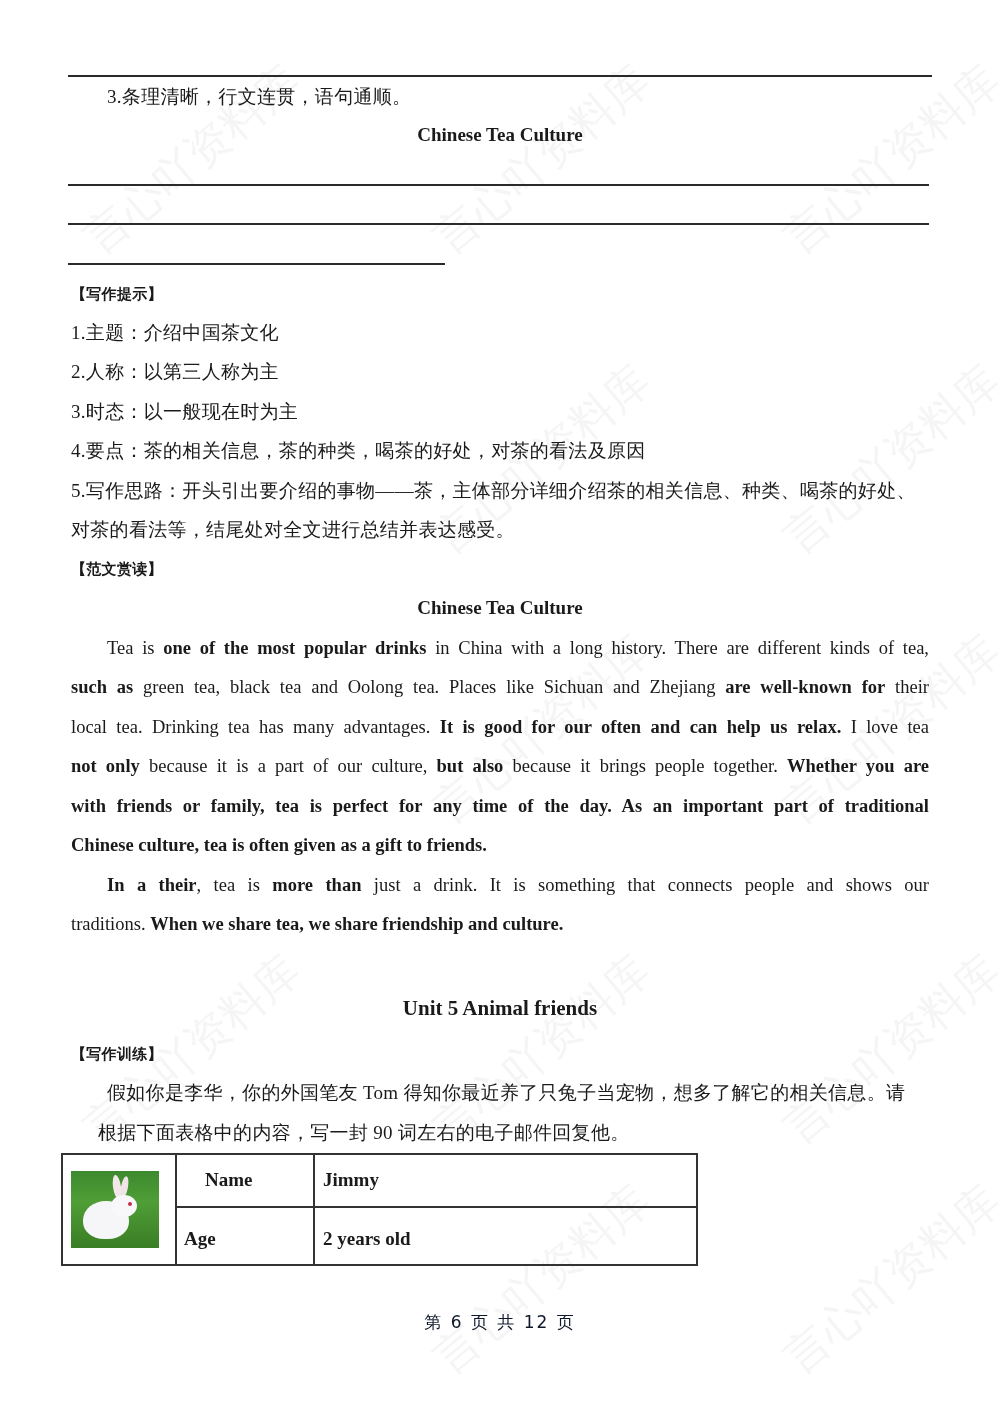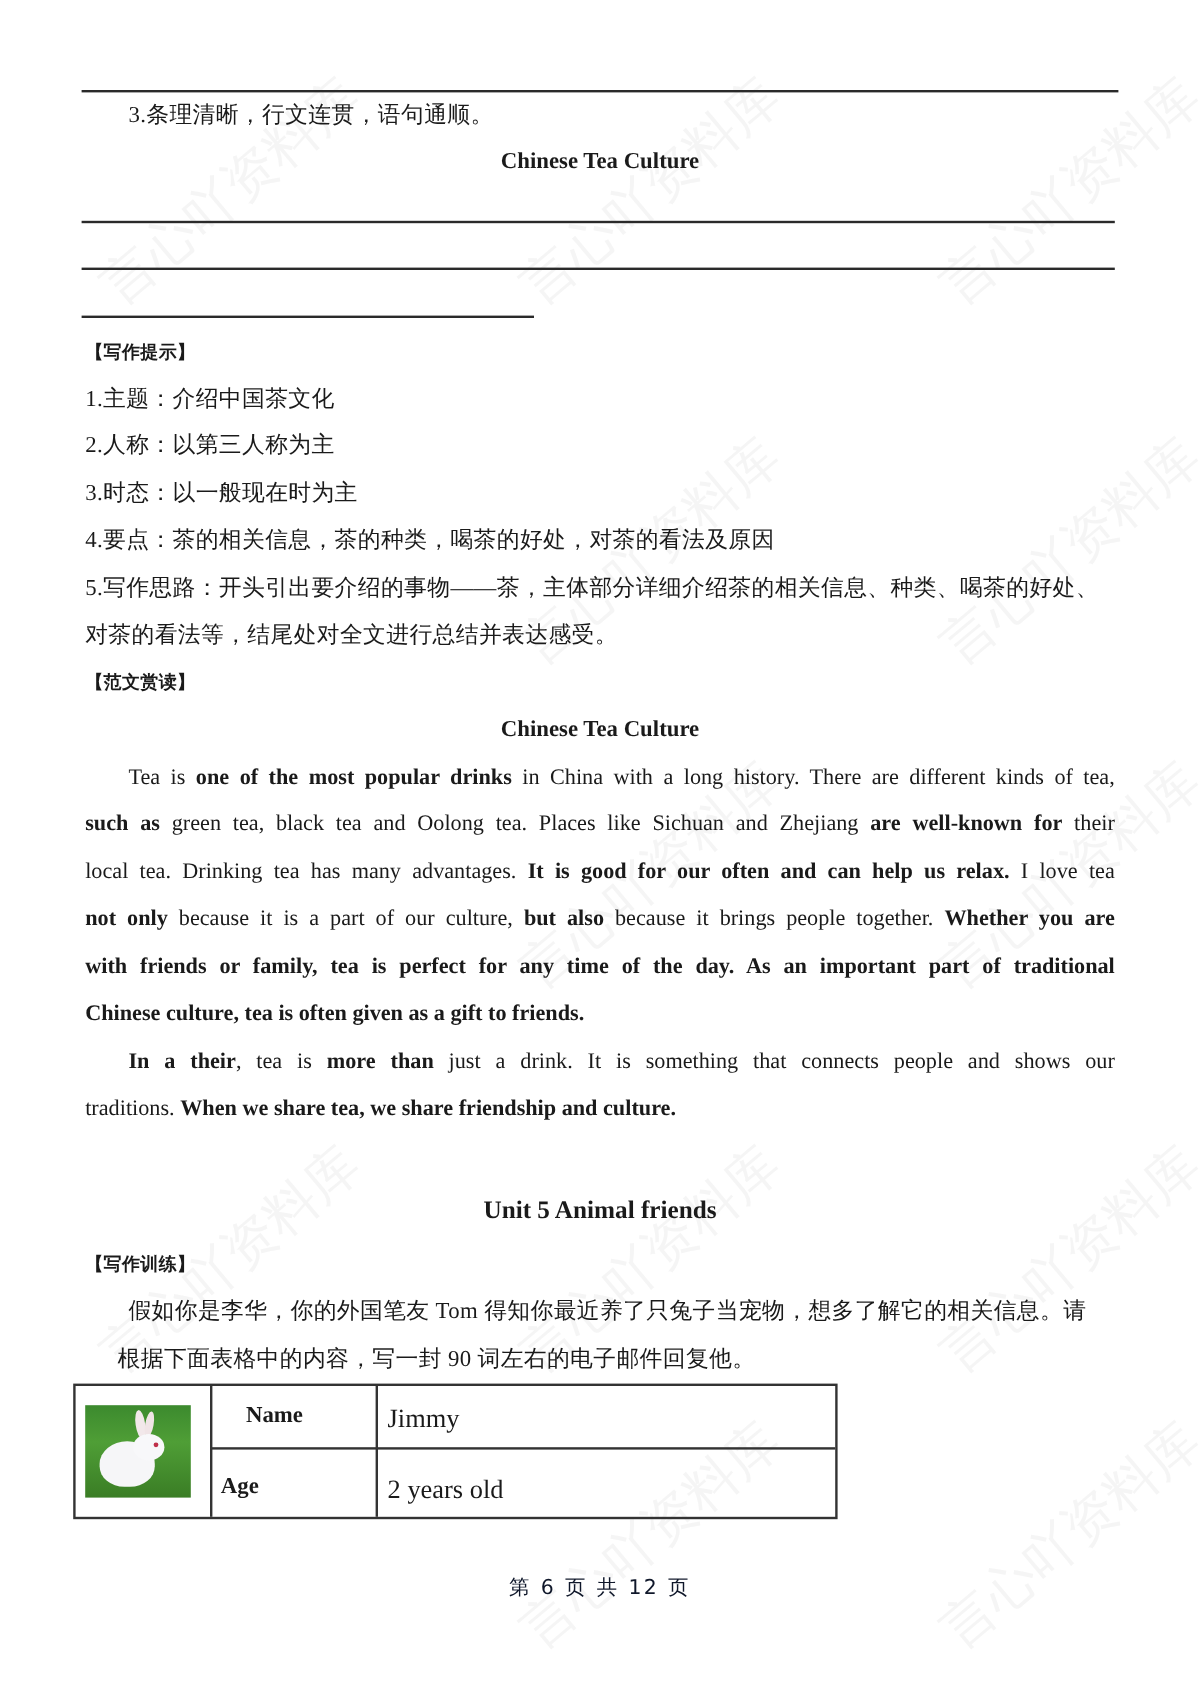--- a/index.html
+++ b/index.html
@@ -29,21 +29,21 @@
     position: absolute; left: 8px; top: 16px; width: 88px; height: 77px;
     background: linear-gradient(180deg, #3c8a2e 0%, #4f9e36 40%, #3a7d25 100%);
     overflow: hidden;
   }
   .rabbit .body { position: absolute; left: 12px; top: 30px; width: 46px; height: 38px; background: #f6f6f8; border-radius: 50% 50% 45% 45%; }
   .rabbit .head { position: absolute; left: 40px; top: 24px; width: 26px; height: 22px; background: #f8f8fa; border-radius: 50%; }
   .rabbit .ear1 { position: absolute; left: 42px; top: 4px; width: 8px; height: 24px; background: #f2e8ea; border-radius: 50%; transform: rotate(-8deg); }
   .rabbit .ear2 { position: absolute; left: 50px; top: 5px; width: 7px; height: 22px; background: #f0e4e6; border-radius: 50%; transform: rotate(10deg); }
   .rabbit .eye { position: absolute; left: 57px; top: 31px; width: 4px; height: 4px; background: #c0304a; border-radius: 50%; }
   .label-cell { font-weight: bold; font-size: 19px; }
-  .value-cell { font-size: 22px; }
+  .value-cell { font-size: 19px; font-weight: bold; }
   .footer { position: absolute; left: 0; width: 1000px; top: 1311px; text-align: center; font-family: "DejaVu Sans", sans-serif; font-size: 17px; color: #0f172a; letter-spacing: 2px; }
   .watermark { position: absolute; font-family: "DejaVu Sans", sans-serif; font-size: 44px; color: rgba(200,200,200,0.18); transform: rotate(-40deg); white-space: nowrap; pointer-events: none; }
 </style>
 </head>
 <body>
 
 <div class="page">
 
   <div class="watermark" style="left:60px;top:130px;">言心吖资料库</div>
   <div class="watermark" style="left:410px;top:130px;">言心吖资料库</div>

